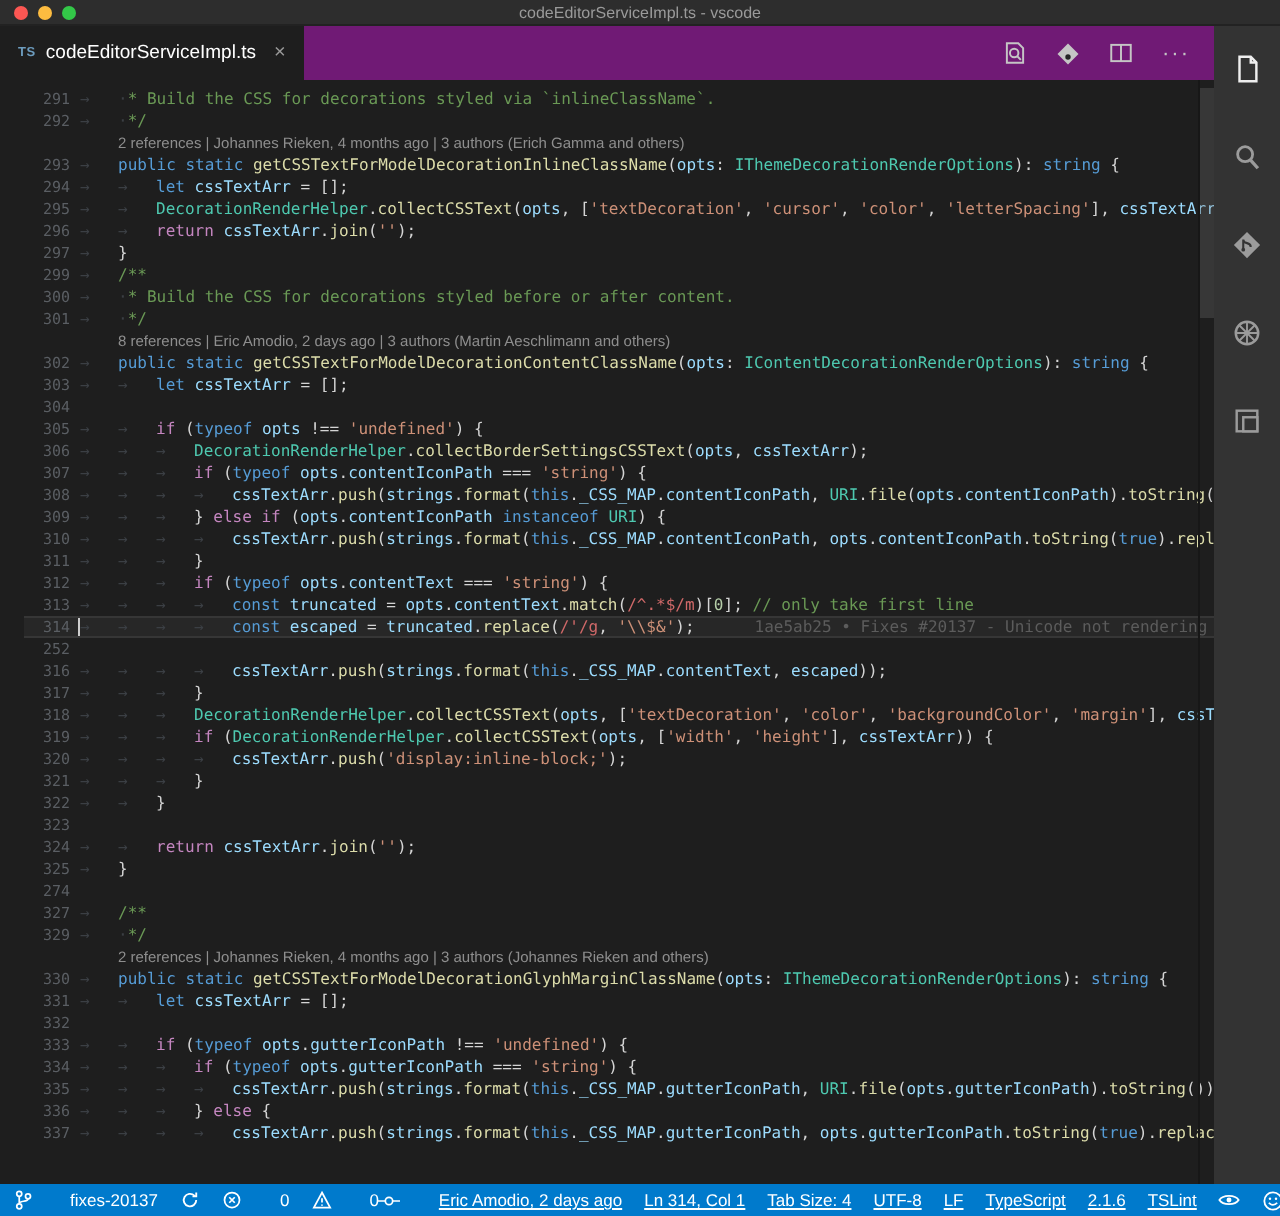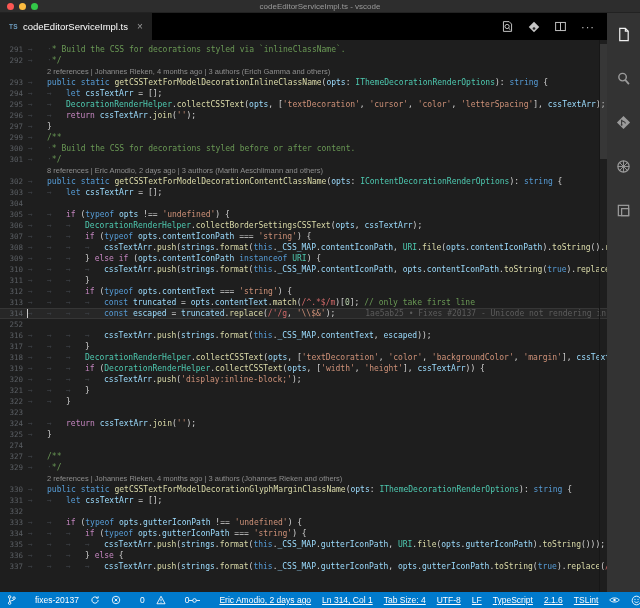--- a/index.html
+++ b/index.html
@@ -14,32 +14,32 @@
   .light { width:7px; height:7px; border-radius:50%; }
   .light.r { background:#fc5753; } .light.y { background:#fdbc40; } .light.g { background:#33c748; }
   .title-text { position:absolute; left:0; right:0; text-align:center; color:#9a9a9a;
     font-size:8px; line-height:13px; }
 
   
   .main { flex:1; display:flex; min-height:0; }
   .editor-col { flex:1; display:flex; flex-direction:column; min-width:0; }
 
   
-  .tabbar { height:27px; background:#000000; display:flex; align-items:stretch; flex:0 0 27px; }
+  .tabbar { height:27px; background:#701a75; display:flex; align-items:stretch; flex:0 0 27px; }
   .tab { background:#1e1e1e; display:flex; align-items:center; gap:5px; padding:0 9px;
     max-width:200px; }
   .tab-ftype { color:#6d9cbe; font-size:6.5px; font-weight:bold; letter-spacing:.3px; }
   .tab-label { color:#ffffff; font-size:9.5px; }
   .tab-close { color:#9a9a9a; font-size:10px; margin-left:4px; cursor:pointer; }
   .tab-actions { margin-left:auto; display:flex; align-items:center; gap:14px; padding-right:12px; }
   .tab-actions svg, .tab-actions span { display:block; }
   .ellipsis { color:#c5c5c5; font-size:11px; letter-spacing:1px; }
 
   
-  .editor { flex:1; position:relative; background:#1e1e1e; overflow:hidden; padding-top:4px; }
+  .editor { flex:1; position:relative; background:#1e1e1e; overflow:hidden; padding-top:4px;padding-left:12px; }
   .code { font-family:"DejaVu Sans Mono","Liberation Mono",monospace; font-size:8px; }
   .row { height:11px; line-height:11px; white-space:pre; position:relative; }
   .num { position:absolute; left:0; top:0; width:23px; text-align:right; color:#5a5e63;
     font-size:7.5px; }
   .content { position:absolute; left:28px; top:0; white-space:pre; }
   .ind { display:inline-block; width:19px; color:#3b3f44; }
   .lens { height:11px; line-height:12px; color:#8e8e8e; font-size:7.5px;
     padding-left:47px; font-family:"Liberation Sans",sans-serif; }
   .cur-line { background:rgba(255,255,255,0.045);
     box-shadow:inset 0 1px 0 rgba(255,255,255,0.07), inset 0 -1px 0 rgba(255,255,255,0.07); }

